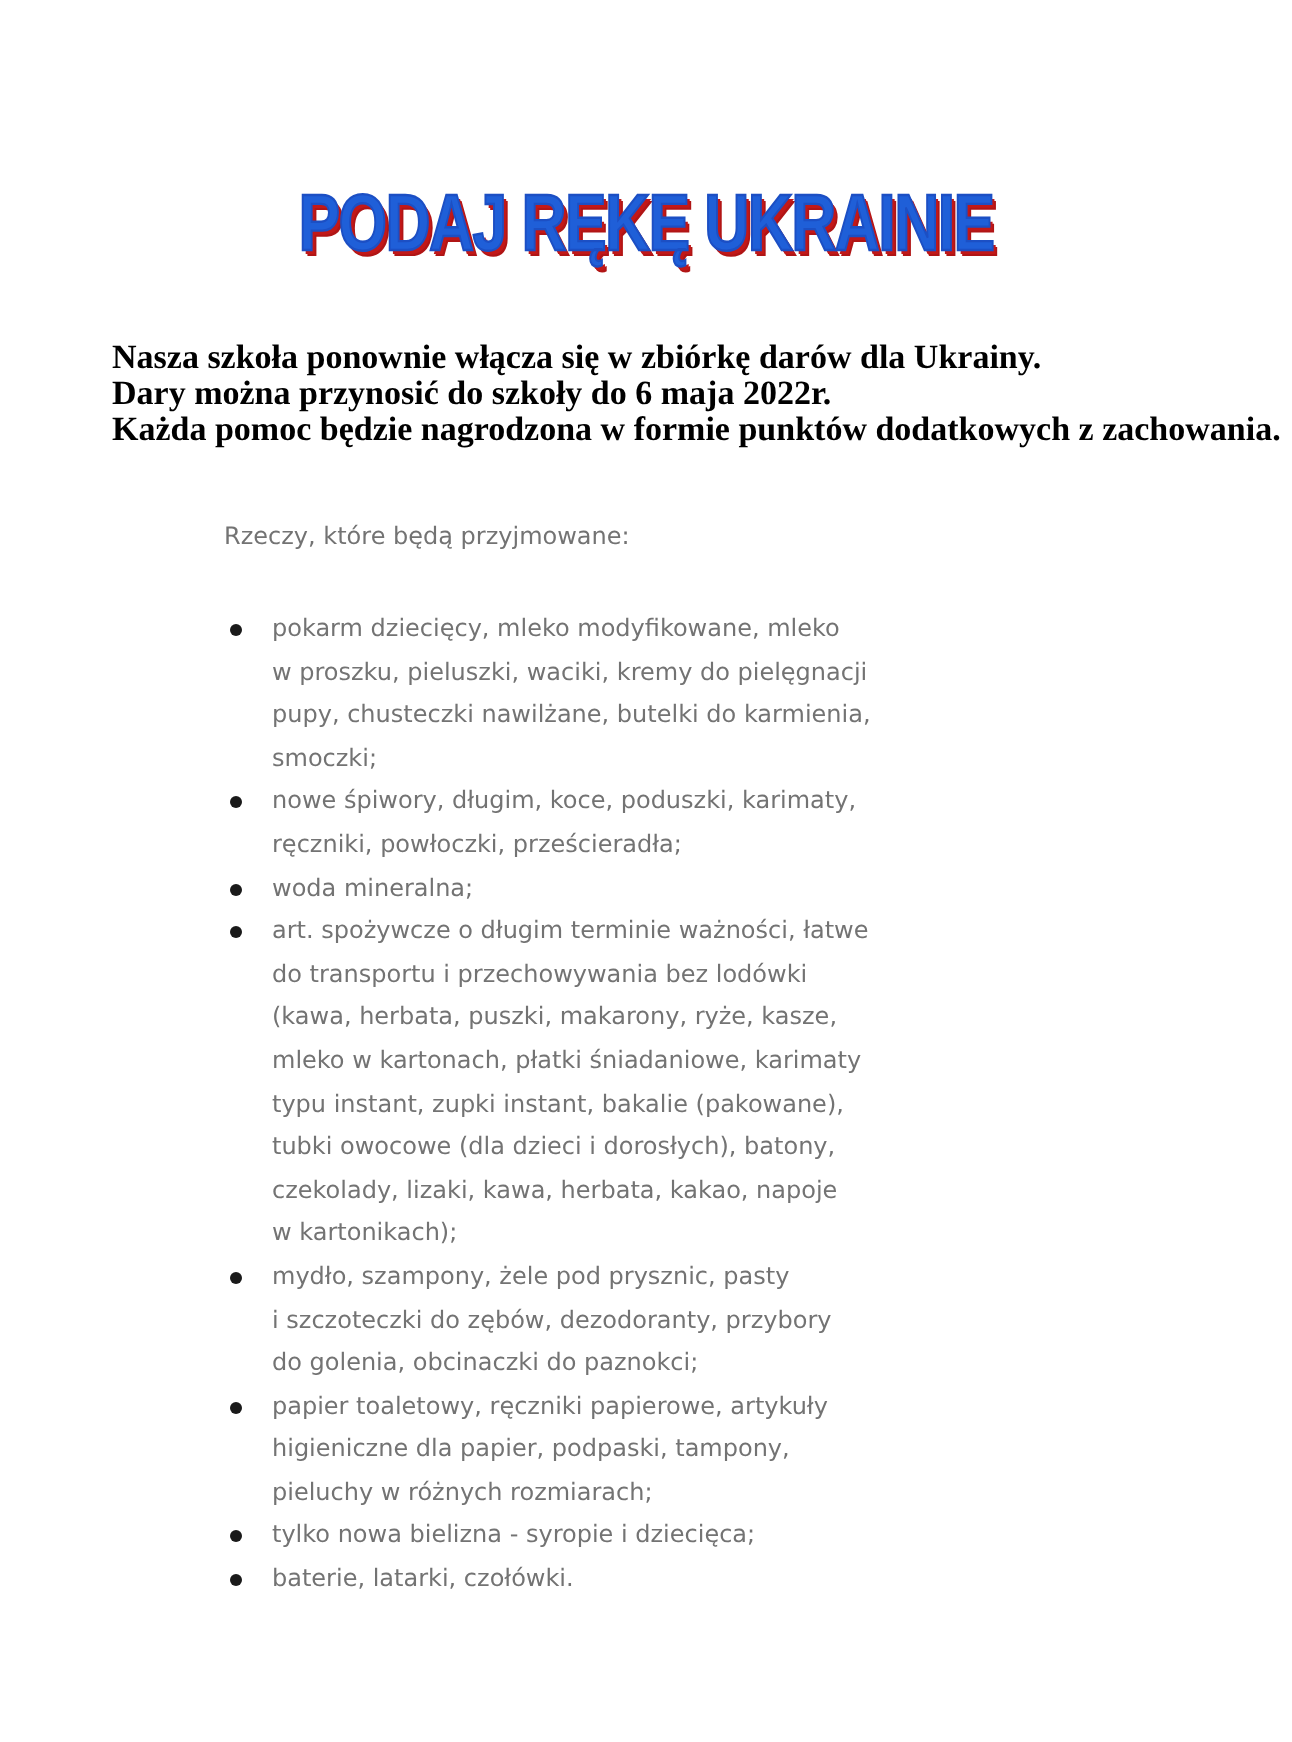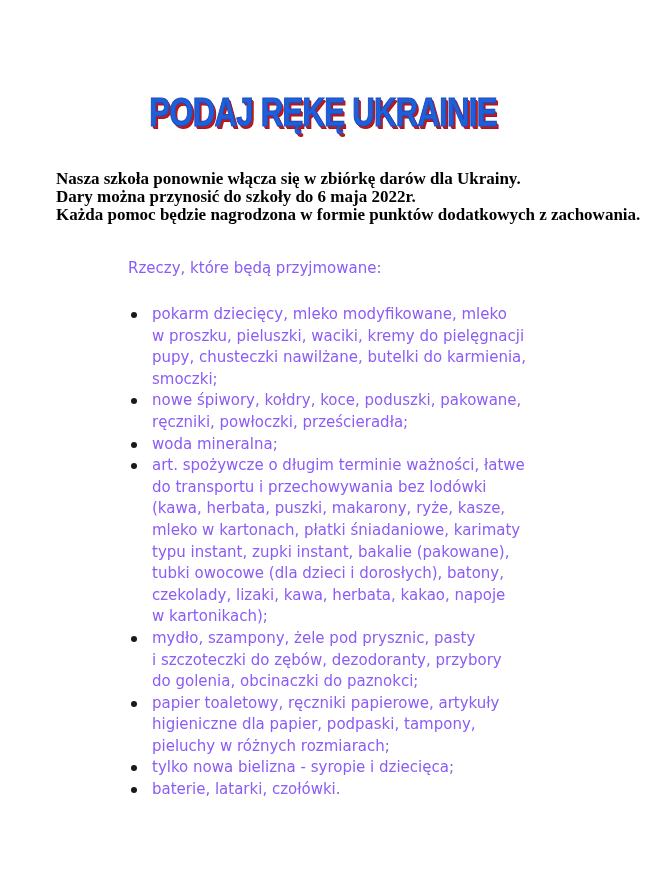--- a/index.html
+++ b/index.html
@@ -46,26 +46,26 @@
       top: 145px;
       font-family: "Liberation Serif", serif;
       font-weight: bold;
       font-size: 17px;
       line-height: 18px;
       color: #000000;
     }
     .intro div { white-space: nowrap; }
     .list-block {
       position: absolute;
-      left: 128px;
+      left: 112px;
       top: 232px;
       width: 420px;
       font-family: "DejaVu Sans", sans-serif;
-      font-size: 15px;
-      color: #8b5cf6;
+      font-size: 12px;
+      color: #737373;
     }
     .list-heading {
       line-height: 22px;
       margin-bottom: 25px;
       white-space: nowrap;
     }
     ul.items {
       list-style: none;
       margin: 0;
       padding: 0;
@@ -103,21 +103,21 @@
     <ul class="items" id="items-list">
         <li>
           <span class="bullet"></span>
           <span class="line">pokarm dziecięcy, mleko modyfikowane, mleko</span>
           <span class="line">w proszku, pieluszki, waciki, kremy do pielęgnacji</span>
           <span class="line">pupy, chusteczki nawilżane, butelki do karmienia,</span>
           <span class="line">smoczki;</span>
         </li>
         <li>
           <span class="bullet"></span>
-          <span class="line">nowe śpiwory, kołdry, koce, poduszki, pakowane,</span>
+          <span class="line">nowe śpiwory, długim, koce, poduszki, karimaty,</span>
           <span class="line">ręczniki, powłoczki, prześcieradła;</span>
         </li>
         <li>
           <span class="bullet"></span>
           <span class="line">woda mineralna;</span>
         </li>
         <li>
           <span class="bullet"></span>
           <span class="line">art. spożywcze o długim terminie ważności, łatwe</span>
           <span class="line">do transportu i przechowywania bez lodówki</span>

